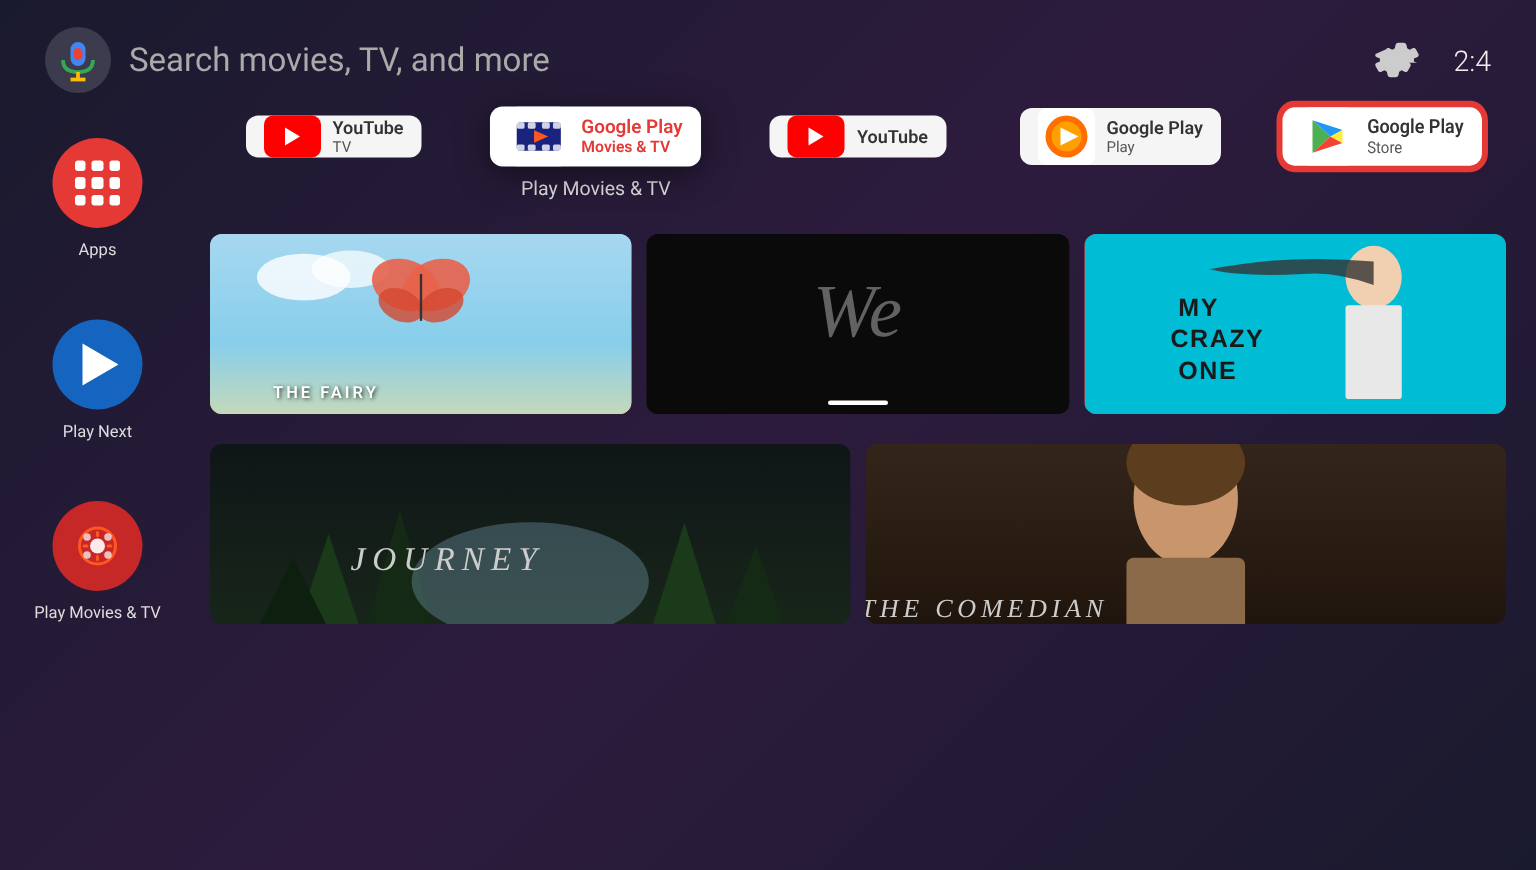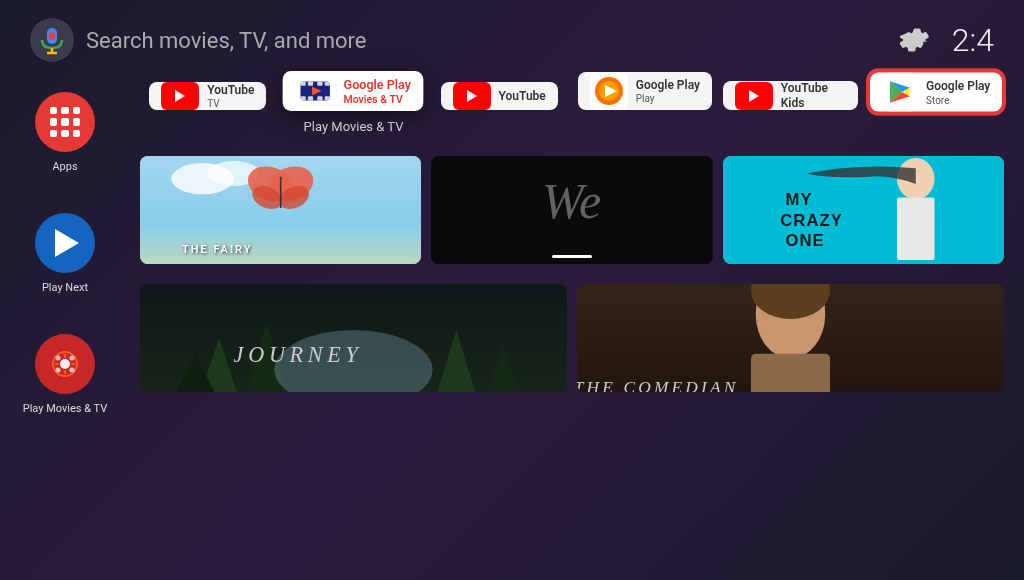--- a/index.html
+++ b/index.html
@@ -37,21 +37,21 @@
       display: flex;
       align-items: center;
       gap: 20px;
     }
     .settings-icon {
       width: 36px;
       height: 36px;
       color: #ccc;
     }
     .clock {
-      font-size: 32px;
+      font-size: 19px;
       color: #eee;
       font-weight: 300;
     }
 
     
     .main {
       display: flex;
       height: calc(580px - 75px);
     }
 
@@ -100,21 +100,21 @@
 
     
     .apps-section {
       display: flex;
       flex-direction: column;
       gap: 6px;
     }
     .apps-row {
       display: flex;
       gap: 10px;
-      align-items: flex-end;
+      align-items: center;
     }
     .app-tile {
       background: #f5f5f5;
       border-radius: 8px;
       display: flex;
       align-items: center;
       justify-content: center;
       cursor: pointer;
       height: 70px;
       flex: 1;
@@ -159,21 +159,21 @@
     .media-row {
       display: flex;
       gap: 10px;
     }
     .media-card {
       flex: 1;
       border-radius: 8px;
       overflow: hidden;
       cursor: pointer;
       position: relative;
-      height: 108px;
+      height: 120px;
       background: #333;
     }
     .media-title {
       position: absolute;
       bottom: 8px;
       left: 10px;
       font-size: 12px;
       font-weight: 600;
       color: white;
       text-shadow: 1px 1px 3px rgba(0,0,0,0.8);
@@ -407,30 +407,20 @@
                 <polygon points="15,13 15,25 27,19" fill="white"></polygon>
               </svg>
               <div class="app-tile-text">
                 <span class="app-tile-name">Google Play</span>
                 <span class="app-tile-sub">Play</span>
               </div>
             </div>
           </div>
         </div>
 
-        <div style="display:flex;flex-direction:column;align-items:center;flex:1;">
-          <div class="app-tile">
-            <div class="app-tile-inner">
-              <div class="ytk-icon">
-                <div class="yt-play"></div>
-              </div>
-              <span class="app-tile-name">YouTube Kids</span>
-            </div>
-          </div>
-        </div>
 
         <div style="display:flex;flex-direction:column;align-items:center;flex:1;">
           <div class="app-tile selected">
             <div class="app-tile-inner">
               <svg width="36" height="36" viewBox="0 0 36 36">
                 <rect width="36" height="36" rx="6" fill="#fff"></rect>
 
                 <polygon points="8,8 8,28 20,18" fill="#4CAF50"></polygon>
                 <polygon points="8,8 20,18 28,14" fill="#2196F3"></polygon>
                 <polygon points="8,28 20,18 28,22" fill="#F44336"></polygon>

